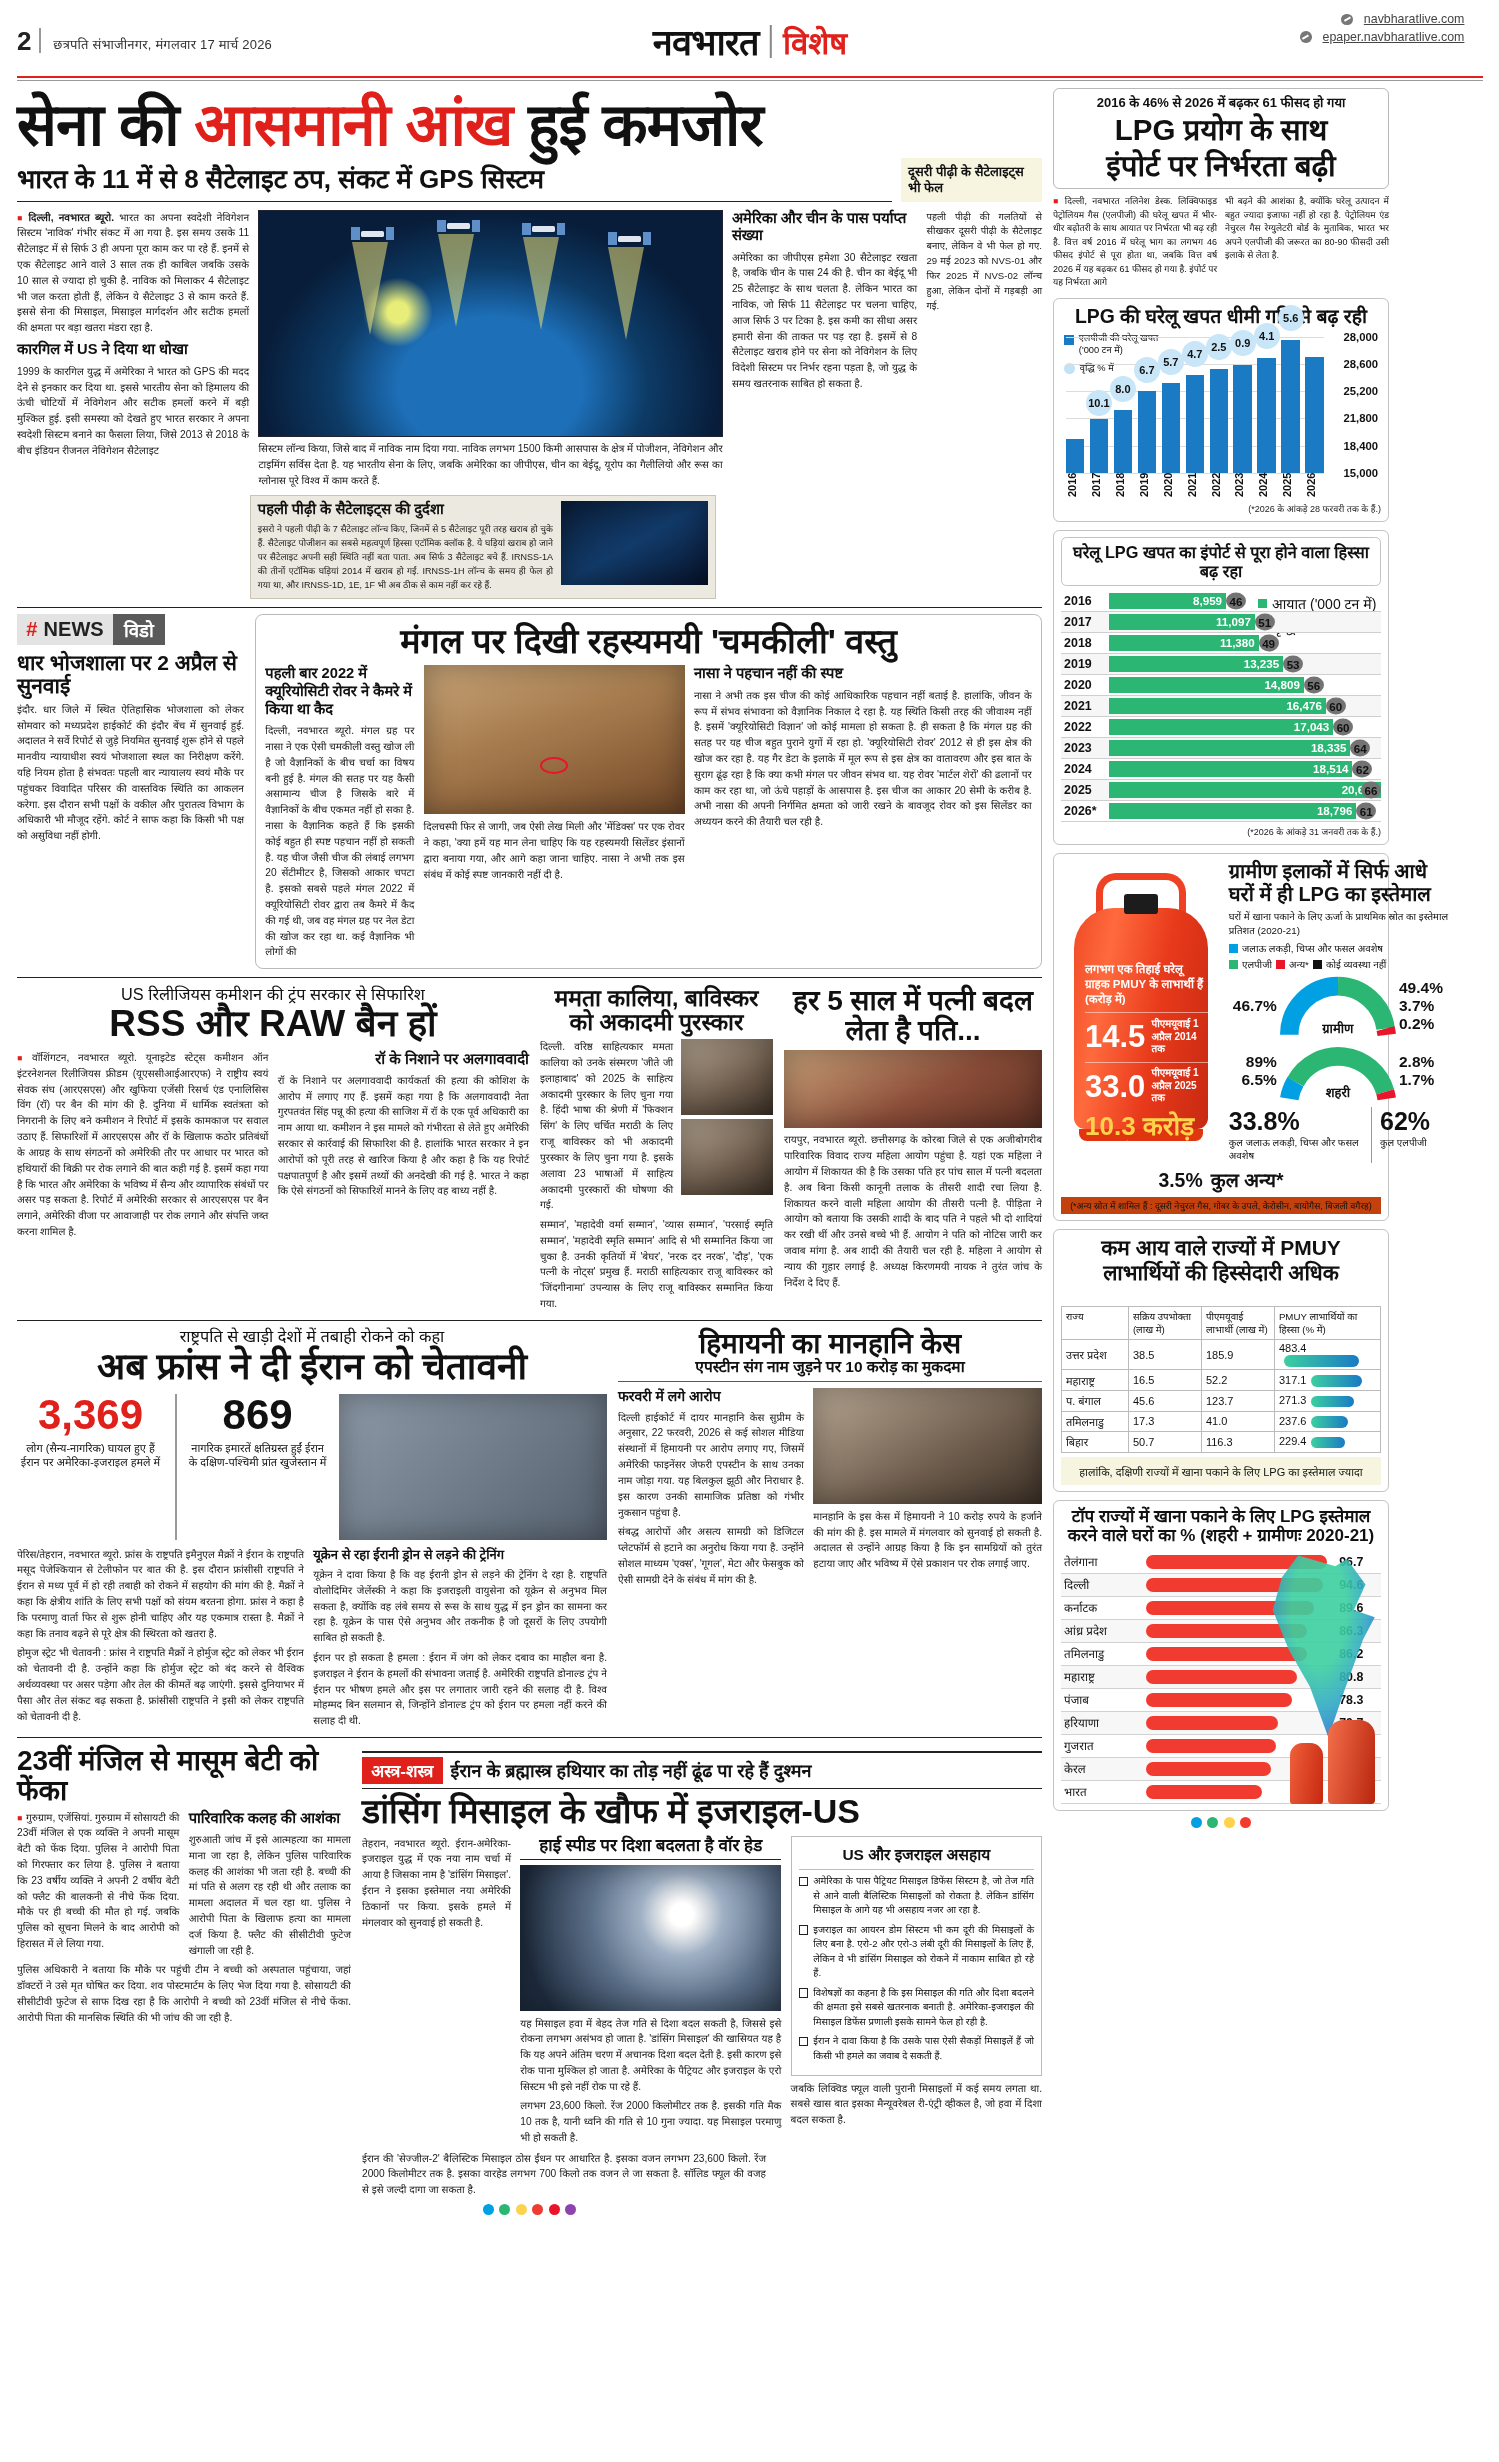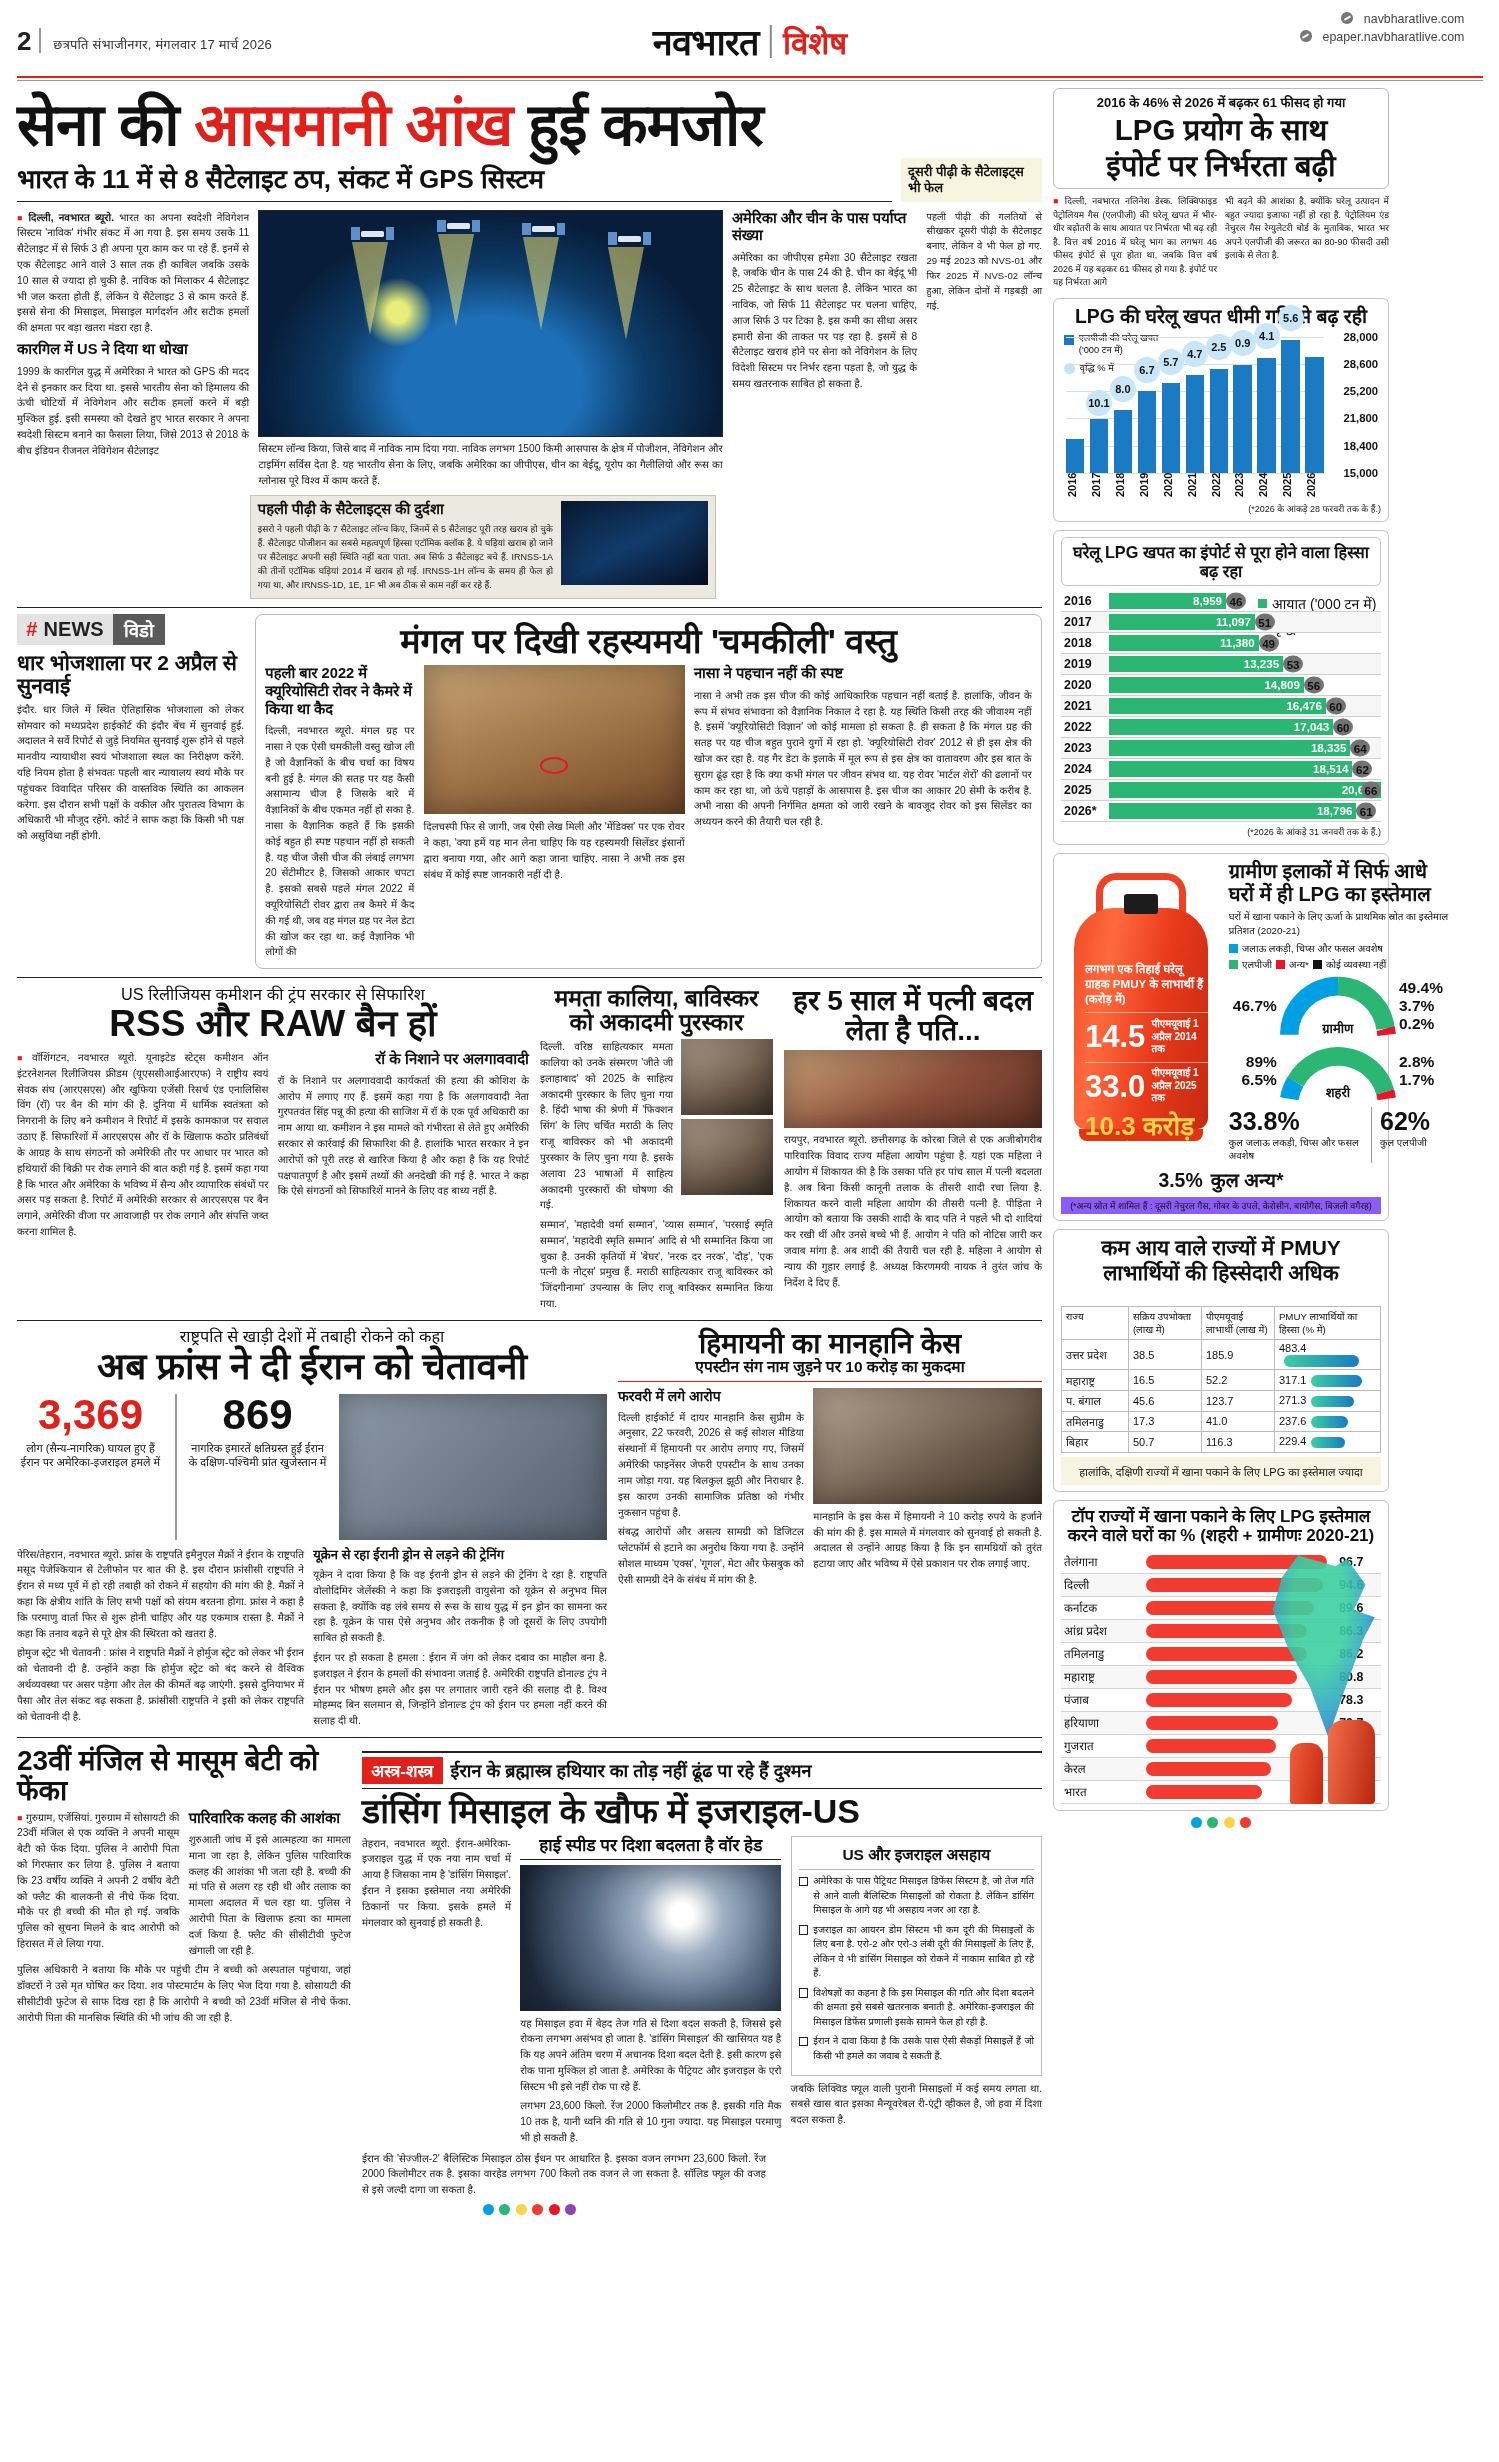--- a/index.html
+++ b/index.html
@@ -17,21 +17,21 @@
   .masthead { height:71px; display:flex; align-items:center; position:relative; padding-top:11px;}
   .mh-left { display:flex; align-items:flex-end; gap:7.8px; }
   .mh-pageno { font-size:26px; font-weight:bold; line-height:1; color:#222; }
   .mh-divider { width:1.6px; height:25px; background:#999; margin:0 4.7px 1.6px 0;}
   .mh-dateline { font-size:13px; color:#333; letter-spacing:0.2px; padding-bottom:1.6px;}
   .mh-center { position:absolute; left:50%; transform:translateX(-50%); display:flex; align-items:center; gap:11px; bottom:4.7px;}
   .mh-logo { font-size:36px; font-weight:bold; letter-spacing:-0.8px; color:#111; }
   .mh-vline { width:2.3px; height:33px; background:#888; }
   .mh-section { font-size:31px; font-weight:bold; color:#e0201b; }
   .mh-right { position:absolute; right:18.6px; top:12.4px; text-align:right; }
-  .mh-url { font-size:12.4px; color:#444; display:flex; justify-content:flex-end; gap:11px; margin-bottom:3.9px;}
+  .mh-url { font-size:12.4px; color:#444; display:flex; align-items:center; justify-content:flex-end; gap:11px; margin-bottom:3.9px;text-decoration:underline;}
   .globe { width:11.6px; height:11.6px; border-radius:50%; background:#777; display:inline-block; position:relative;}
   .globe::after{ content:""; position:absolute; left:2.3px; top:4.7px; width:7px; height:2.3px; background:#fff; transform:rotate(-30deg);}
   .rule-red { height:2.3px; background:#e0201b; margin-top:4.7px; }
   .rule-thin { height:0.8px; background:#999; margin-top:1.6px; }
 
   
   .main { display:flex; gap:11px; margin-top:7.8px; }
   .col-left { width:1025px; }
   .col-right { width:336px; }
 
@@ -772,21 +772,21 @@
                 <div style="font-size:9.8px;line-height:1.35">कुल एलपीजी</div>
               </div>
             </div>
           </div>
         </div>
 
         <div style="text-align:center;margin-top:3.1px;">
           <span style="font-size:19.4px;font-weight:bold;">3.5%</span>
           <span style="font-size:19.4px;font-weight:bold;margin-left:4.7px;">कुल अन्य*</span>
         </div>
-        <div style="font-size:9px;text-align:center;margin-top:3.9px;background:#8b5cf6;padding:2.3px;">(*अन्य स्रोत में शामिल हैं : दूसरी नेचुरल गैस, गोबर के उपले, केरोसीन, बायोगैस, बिजली वगैरह)</div>
+        <div style="font-size:9px;text-align:center;margin-top:3.9px;background:#c2410c;padding:2.3px;">(*अन्य स्रोत में शामिल हैं : दूसरी नेचुरल गैस, गोबर के उपले, केरोसीन, बायोगैस, बिजली वगैरह)</div>
       </div>
 
       <div class="panel">
         <div class="panel-title" style="font-size:21px;">कम आय वाले राज्यों में PMUY लाभार्थियों की हिस्सेदारी अधिक</div>
         <table class="tbl" style="margin-top:21px;">
           <thead>
             <tr>
               <th style="width:67px">राज्य</th>
               <th style="width:73px">सक्रिय उपभोक्ता (लाख में)</th>
               <th style="width:73px">पीएमयूवाई लाभार्थी (लाख में)</th>

